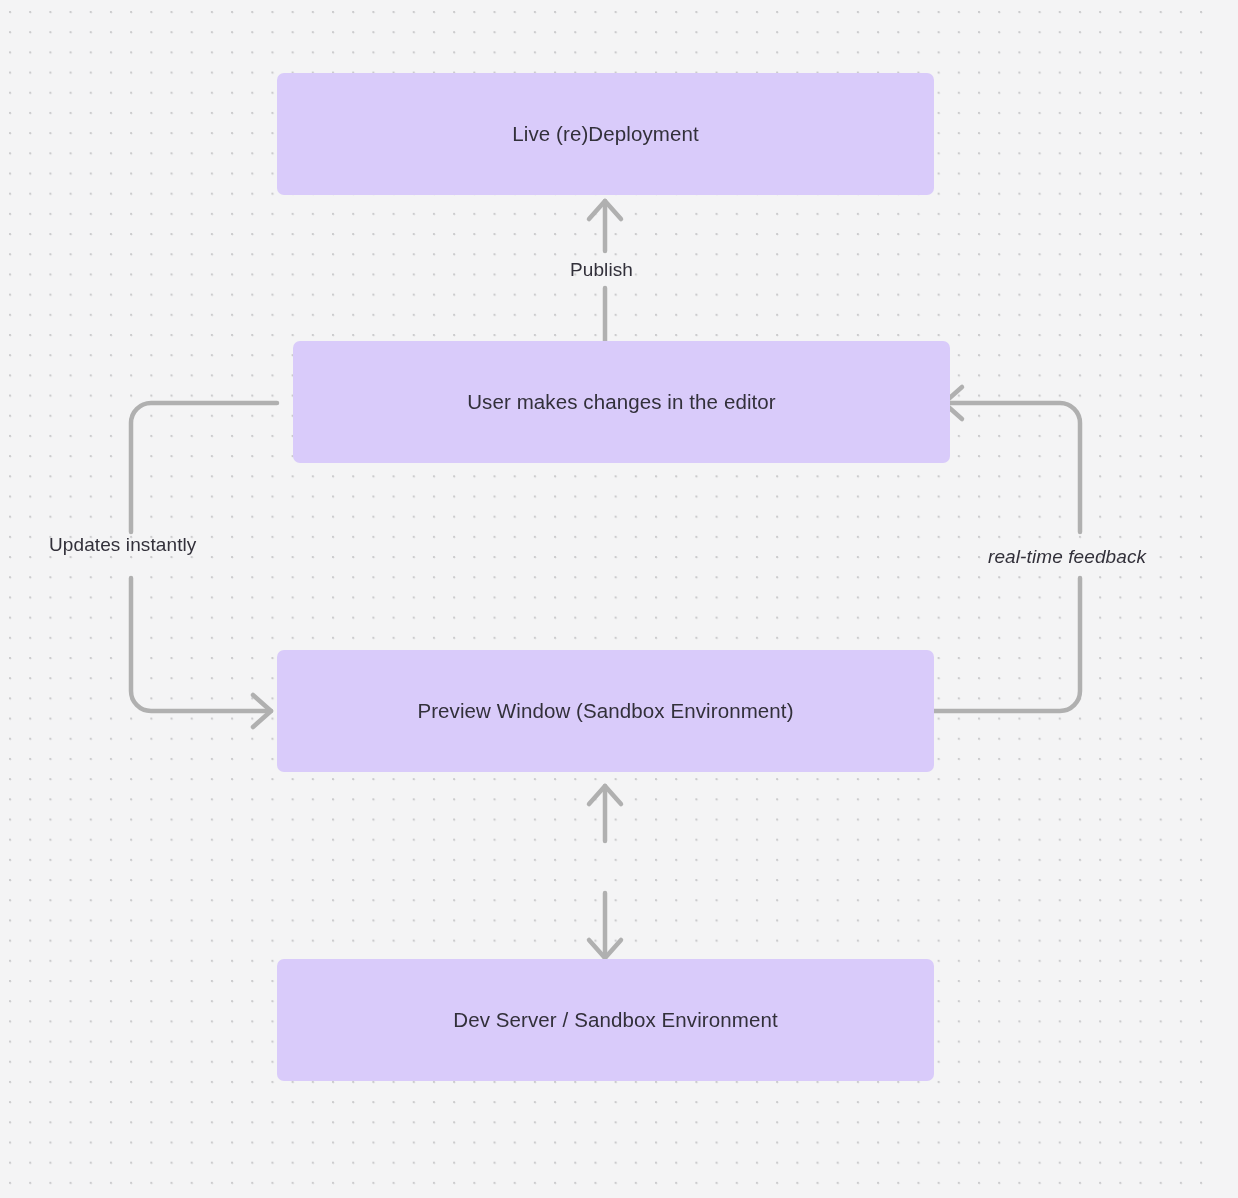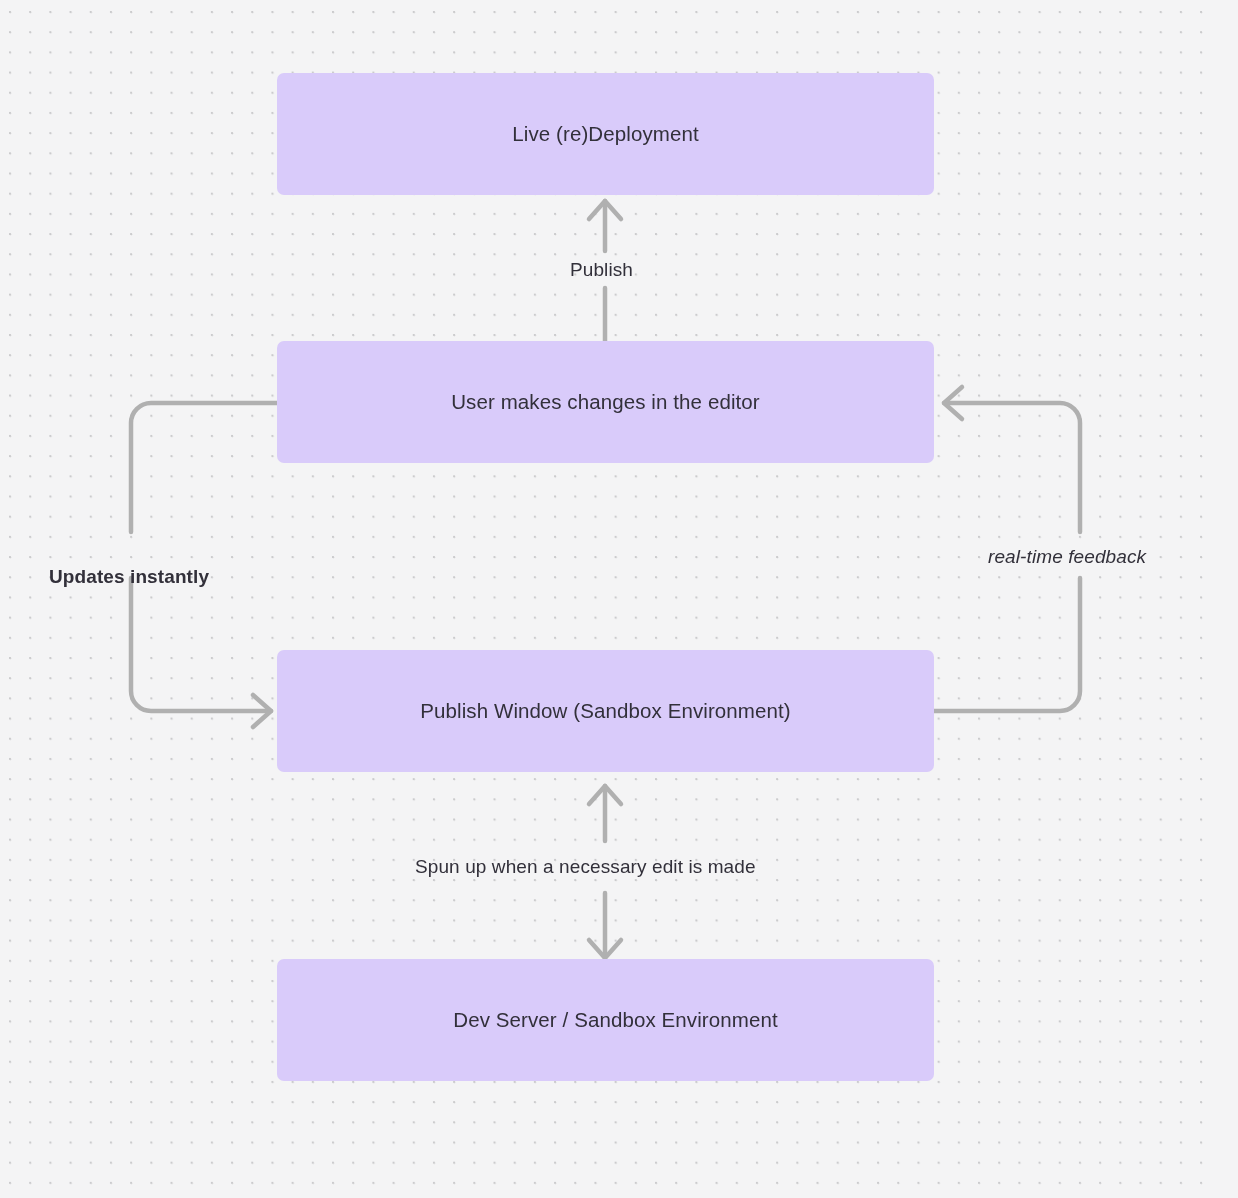--- a/index.html
+++ b/index.html
@@ -45,35 +45,35 @@
   .node-label {
     color: #32303a;
     font-size: 20.5px;
     line-height: 1.25;
     letter-spacing: 0.1px;
     text-align: center;
     white-space: nowrap;
   }
 
   #node-live      { left: 277px; top: 73px;  width: 657px; height: 122px; }
-  #node-user      { left: 277px; top: 341px; width: 657px; height: 122px; }
+  #node-user      { left: 293px; top: 341px; width: 657px; height: 122px; }
   #node-preview   { left: 277px; top: 650px; width: 657px; height: 122px; }
   #node-devserver { left: 277px; top: 959px; width: 657px; height: 122px; padding-left: 20px; }
 
   .edge-label {
     position: absolute;
     color: #32303a;
     font-size: 19px;
     line-height: 1.2;
     letter-spacing: 0.1px;
     white-space: nowrap;
     background: transparent;
   }
   #label-publish   { left: 570px;  top: 259px; }
-  #label-updates   { left: 49px;   top: 566px; font-weight: bold; }
+  #label-updates   { left: 49px;   top: 534px; }
   #label-realtime  { left: 988px;  top: 546px; font-style: italic; }
   #label-spun      { left: 415px;  top: 856px; }
 </style>
 </head>
 <body>
 
 <div id="canvas">
 
   <svg id="edge-layer" viewBox="0 0 1238 1198" width="1238" height="1198" xmlns="http://www.w3.org/2000/svg">
     <g fill="none" stroke="#b0b0b0" stroke-width="4.5" stroke-linecap="round" stroke-linejoin="round">
@@ -108,28 +108,27 @@
 
   <div class="node" id="node-live">
     <span class="node-label">Live (re)Deployment</span>
   </div>
 
   <div class="node" id="node-user">
     <span class="node-label">User makes changes in the editor</span>
   </div>
 
   <div class="node" id="node-preview">
-    <span class="node-label">Publish Window (Sandbox Environment)</span>
+    <span class="node-label">Preview Window (Sandbox Environment)</span>
   </div>
 
   <div class="node" id="node-devserver">
     <span class="node-label">Dev Server / Sandbox Environment</span>
   </div>
 
   <div class="edge-label" id="label-publish">Publish</div>
 
   <div class="edge-label" id="label-updates">Updates instantly</div>
 
   <div class="edge-label" id="label-realtime">real-time feedback</div>
 
-  <div class="edge-label" id="label-spun">Spun up when a necessary edit is made</div>
 
 </div>
 
 </body></html>

